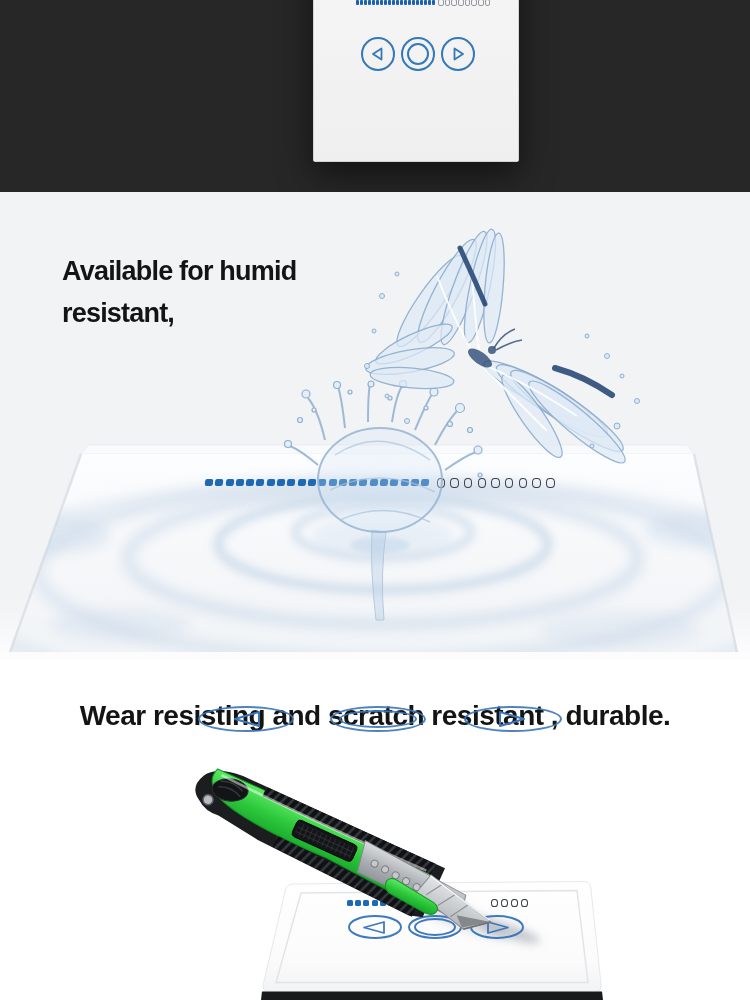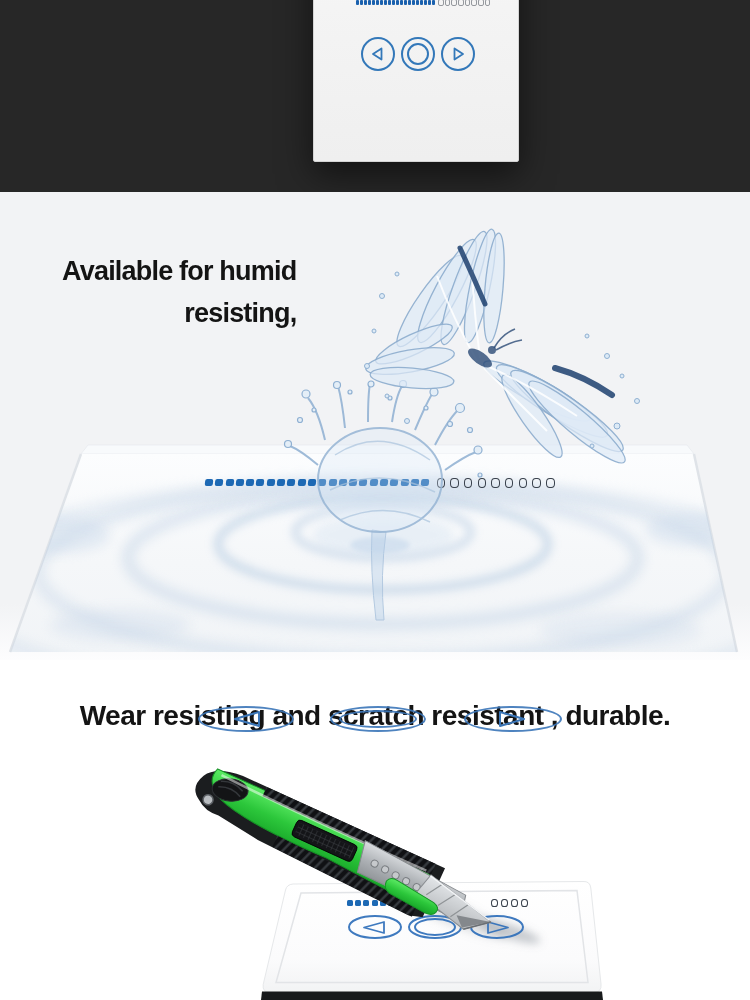--- a/index.html
+++ b/index.html
@@ -21,21 +21,21 @@
   .btnrow-top{position:absolute;left:47px;top:90px;display:flex;gap:6px;}
   .cbtn{width:34px;height:34px;border:2.2px solid #3378b9;border-radius:50%;
         box-sizing:border-box;display:flex;align-items:center;justify-content:center;}
   .cbtn .inner-ring{width:22px;height:22px;border:2.4px solid #3378b9;border-radius:50%;
         box-sizing:border-box;}
 
   
   .sec-mid{position:absolute;left:0;top:192px;width:750px;height:468px;
            background:linear-gradient(180deg,#f2f3f5 0%,#f2f3f5 88%,#fdfdfe 100%);}
   .headline{position:absolute;left:62px;top:58px;color:#141414;
-            font-size:27px;line-height:42px;font-weight:bold;letter-spacing:-0.8px;text-align:right;}
+            font-size:27px;line-height:42px;font-weight:bold;letter-spacing:-0.8px;}
   .scene-mid{position:absolute;left:0;top:248px;z-index:1;}
   .dots-mid{position:absolute;left:205px;top:286px;display:flex;align-items:center;z-index:2;}
   .dots-mid .grp{display:flex;align-items:center;}
   .dmf{width:7.5px;height:7px;border-radius:2px;background:#1d69b4;margin-right:2.8px;
        transform:skewX(-6deg);}
   .dme{width:6.5px;height:7.5px;border:1.7px solid #39414c;border-radius:45%;
        background:transparent;margin-right:5.2px;}
   .dots-mid .grp.empty{margin-left:5px;}
   .ebtn{position:absolute;height:26px;border:2px solid rgba(59,118,184,.9);
         border-radius:50%;box-sizing:border-box;display:flex;align-items:center;
@@ -113,21 +113,21 @@
             <polygon points="4.5,2.5 13,8 4.5,13.5" fill="none" stroke="#3378b9" stroke-width="1.8" stroke-linejoin="round"></polygon>
           </svg>
         </div>
       </div>
     </div>
   </section>
 
   <section class="sec-mid">
     <div class="headline">
       <div>Available for humid</div>
-      <div>resisting,</div>
+      <div>resistant,</div>
     </div>
 
     <svg class="scene-mid" width="750" height="220" viewBox="0 0 750 220">
       <defs>
         <linearGradient id="glassGrad" x1="0" y1="0" x2="0" y2="1">
           <stop offset="0" stop-color="#fcfdfe"></stop>
             <stop offset=".55" stop-color="#f5f7f9"></stop>
           <stop offset="1" stop-color="#f1f4f7"></stop>
         </linearGradient>
         <filter id="bl4" x="-40%" y="-40%" width="180%" height="180%">

